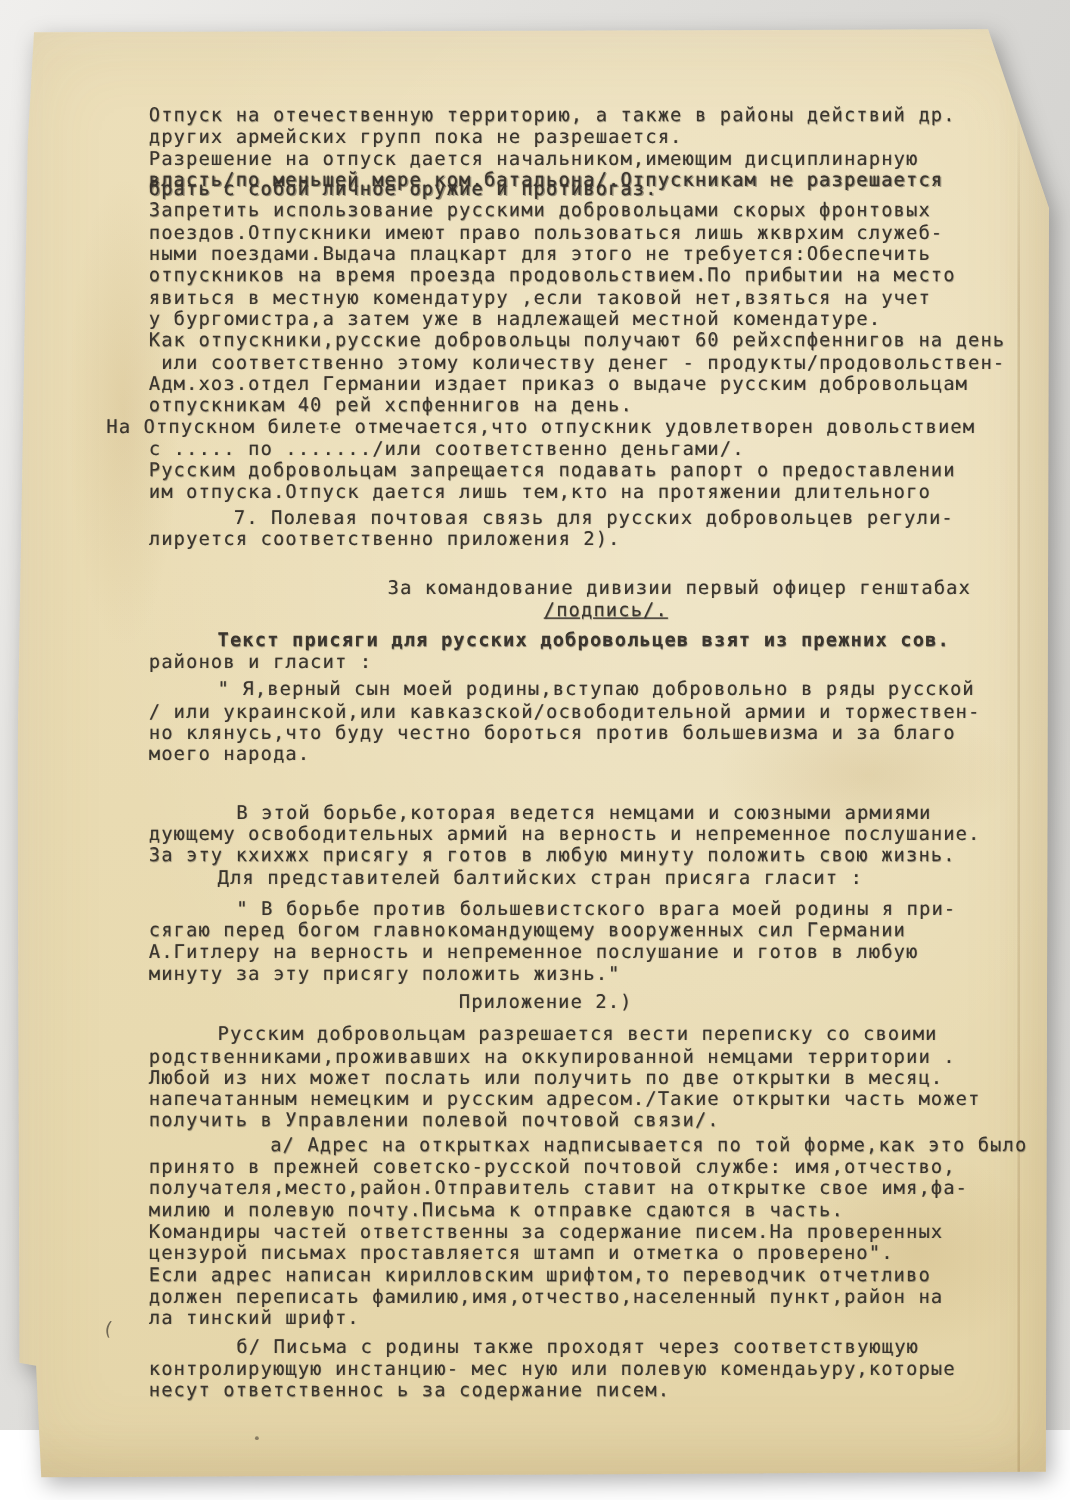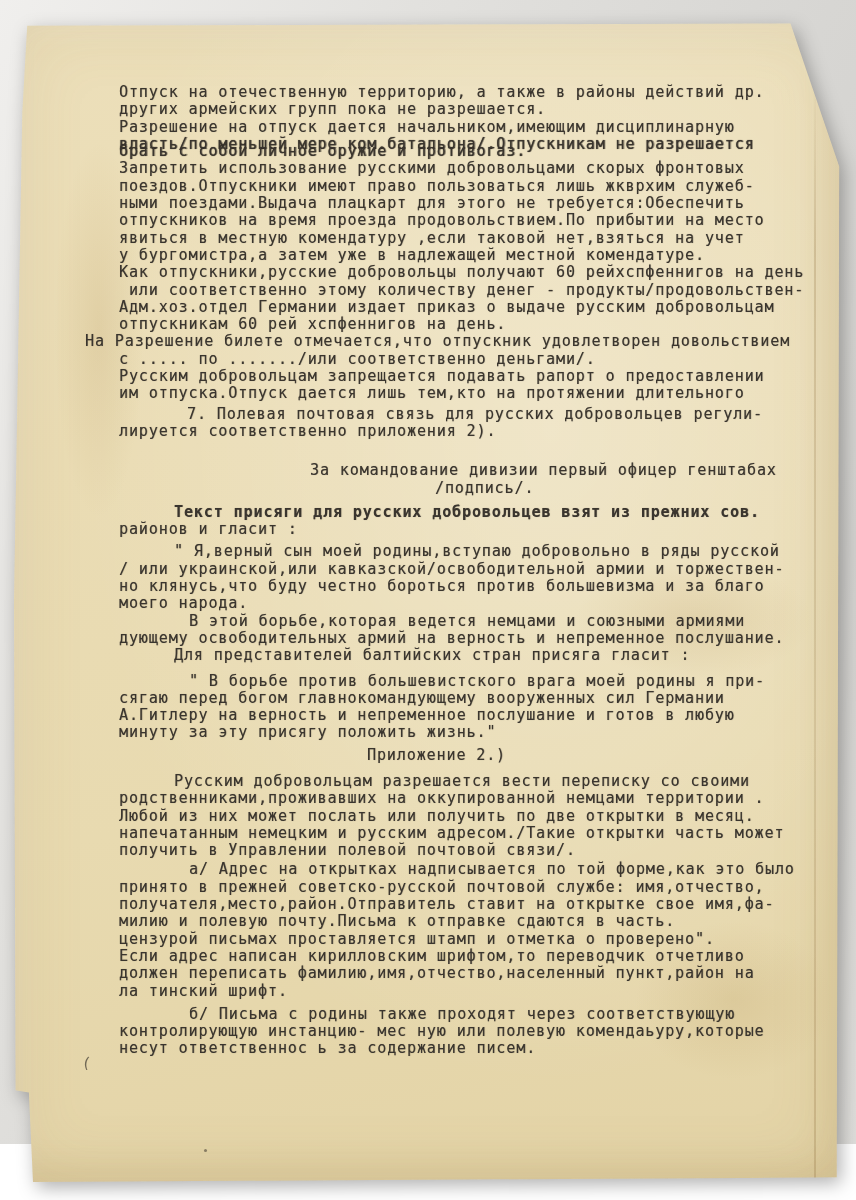--- a/index.html
+++ b/index.html
@@ -78,52 +78,54 @@
           <div class="line overlap smudge">брать с собой личное оружие и противогаз.</div>
           <div class="line">Запретить использование русскими добровольцами скорых фронтовых</div>
           <div class="line">поездов.Отпускники имеют право пользоваться лишь жкврхим служеб-</div>
           <div class="line">ными поездами.Выдача плацкарт для этого не требуется:Обеспечить</div>
           <div class="line">отпускников на время проезда продовольствием.По прибытии на место</div>
           <div class="line">явиться в местную комендатуру ,если таковой нет,взяться на учет</div>
           <div class="line">у бургомистра,а затем уже в надлежащей местной комендатуре.</div>
           <div class="line">Как отпускники,русские добровольцы получают 60 рейхспфеннигов на день</div>
           <div class="line"> или соответственно этому количеству денег - продукты/продовольствен-</div>
           <div class="line">Адм.хоз.отдел Германии издает приказ о выдаче русским добровольцам</div>
-          <div class="line">отпускникам 60 рей хспфеннигов на день.</div>
-          <div class="line" style="margin-left: -34px;">На Разрешение билете отмечается,что отпускник удовлетворен довольствием</div>
+          <div class="line">отпускникам 40 рей хспфеннигов на день.</div>
+          <div class="line" style="margin-left: -34px;">На Отпускном билете отмечается,что отпускник удовлетворен довольствием</div>
           <div class="line">с ..... по ......./или соответственно деньгами/.</div>
           <div class="line">Русским добровольцам запрещается подавать рапорт о предоставлении</div>
           <div class="line">им отпуска.Отпуск дается лишь тем,кто на протяжении длительного</div>
           <div class="line" style="margin-left: 68px; margin-top: 3px;">7. Полевая почтовая связь для русских добровольцев регули-</div>
           <div class="line">лируется соответственно приложения 2).</div>
           <div class="line" style="margin-left: 191px; margin-top: 22px;">За командование дивизии первый офицер генштабах</div>
-          <div class="line" style="margin-left: 316px;">/подпись/.</div>
+          <div class="line" style="margin-left: 316px; text-decoration: underline;">/подпись/.</div>
           <div class="line" style="margin-left: 55px; margin-top: 7px; font-weight: bold;">Текст присяги для русских добровольцев взят из прежних сов.</div>
           <div class="line">районов и гласит :</div>
           <div class="line" style="margin-left: 55px; margin-top: 5px;">" Я,верный сын моей родины,вступаю добровольно в ряды русской</div>
           <div class="line">/ или украинской,или кавказской/освободительной армии и торжествен-</div>
           <div class="line">но клянусь,что буду честно бороться против большевизма и за благо</div>
           <div class="line">моего народа.</div>
-          <div class="line" style="margin-left: 70px;">В этой борьбе,которая ведется немцами и союзными армиями</div>
+          <div class="line" style="margin-left: 70px; margin-top: 29px;">В этой борьбе,которая ведется немцами и союзными армиями</div>
           <div class="line">дующему освободительных армий на верность и непременное послушание.</div>
+          <div class="line">За эту кхихжх присягу я готов в любую минуту положить свою жизнь.</div>
           <div class="line" style="margin-left: 55px;">Для представителей балтийских стран присяга гласит :</div>
           <div class="line" style="margin-left: 70px; margin-top: 8px;">" В борьбе против большевистского врага моей родины я при-</div>
           <div class="line">сягаю перед богом главнокомандующему вооруженных сил Германии</div>
           <div class="line">А.Гитлеру на верность и непременное послушание и готов в любую</div>
           <div class="line">минуту за эту присягу положить жизнь."</div>
           <div class="line" style="margin-left: 248px; margin-top: 5px;">Приложение 2.)</div>
           <div class="line" style="margin-left: 55px; margin-top: 9px;">Русским добровольцам разрешается вести переписку со своими</div>
           <div class="line">родственниками,проживавших на оккупированной немцами территории .</div>
           <div class="line">Любой из них может послать или получить по две открытки в месяц.</div>
           <div class="line">напечатанным немецким и русским адресом./Такие открытки часть может</div>
           <div class="line">получить в Управлении полевой почтовой связи/.</div>
-          <div class="line" style="margin-left: 70px; margin-top: 2px;">а/ Адрес на открытках надписывается по той форме,как это было</div>
+          <div class="line" style="margin-left: 70px; margin-top: 2px; text-align: center;">а/ Адрес на открытках надписывается по той форме,как это было</div>
           <div class="line">принято в прежней советско-русской почтовой службе: имя,отчество,</div>
           <div class="line">получателя,место,район.Отправитель ставит на открытке свое имя,фа-</div>
           <div class="line">милию и полевую почту.Письма к отправке сдаются в часть.</div>
+          <div class="line">Командиры частей ответственны за содержание писем.На проверенных</div>
           <div class="line">цензурой письмах проставляется штамп и отметка о проверено".</div>
           <div class="line">Если адрес написан кирилловским шрифтом,то переводчик отчетливо</div>
           <div class="line">должен переписать фамилию,имя,отчество,населенный пункт,район на</div>
           <div class="line">ла тинский шрифт.</div>
           <div class="line" style="margin-left: 70px; margin-top: 6px;">б/ Письма с родины также проходят через соответствующую</div>
           <div class="line">контролирующую инстанцию- мес ную или полевую комендаьуру,которые</div>
           <div class="line">несут ответственнос ь за содержание писем.</div>
         </div>
       <div class="stray-paren">(</div>
       <div class="speck s1"></div>

